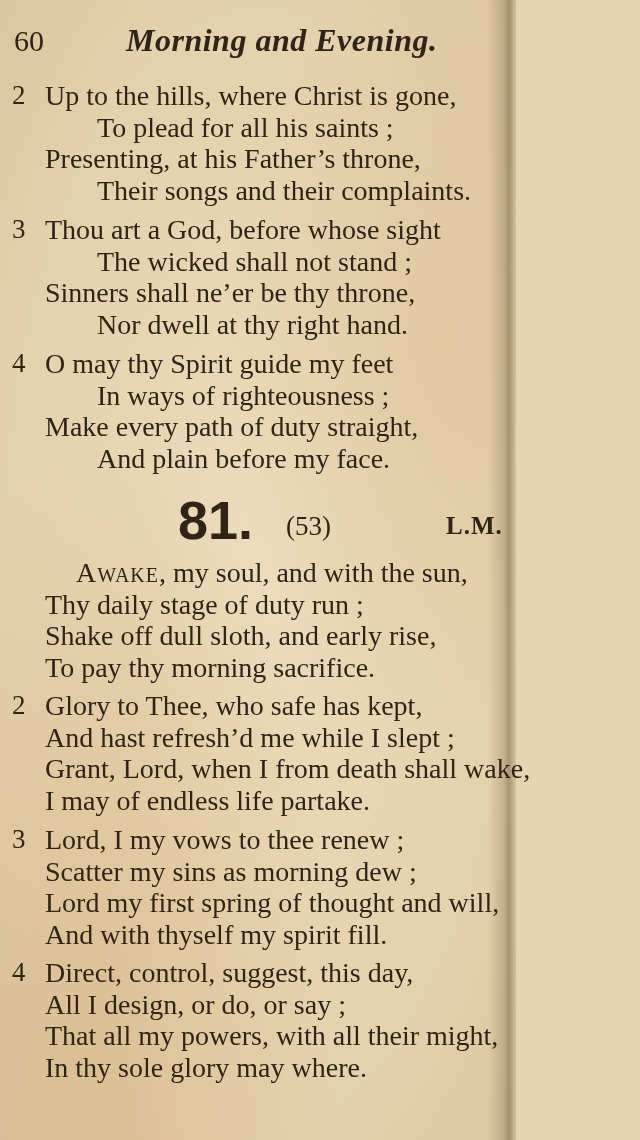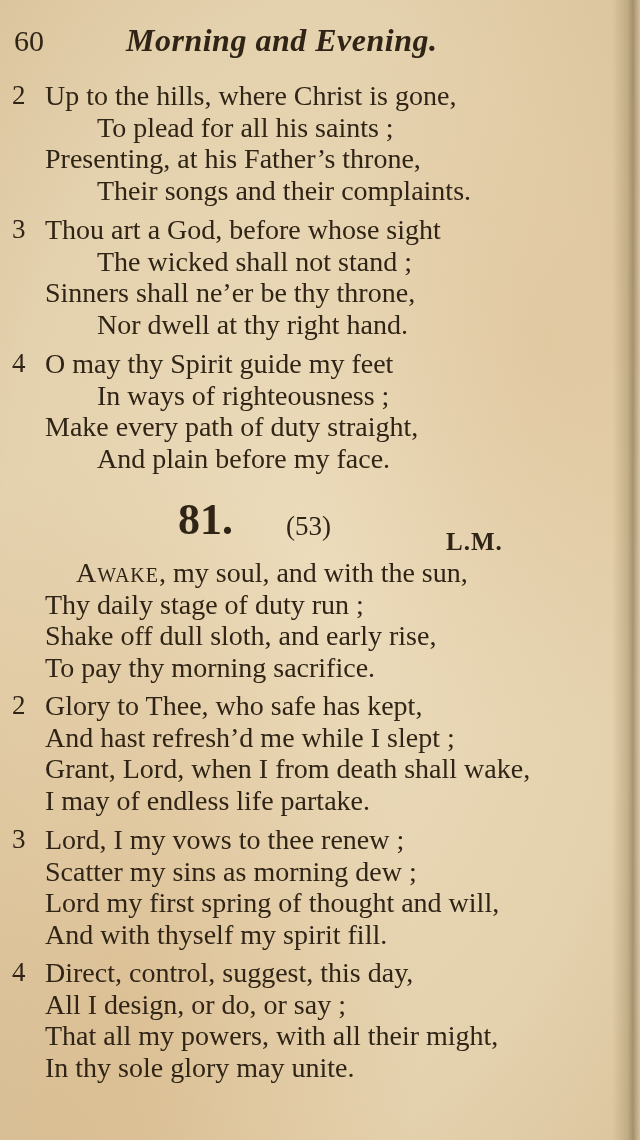--- a/index.html
+++ b/index.html
@@ -11,21 +11,21 @@
       height: 1140px;
       overflow: hidden;
       position: relative;
       background: #e6d5b3;
       font-family: "DejaVu Serif", "Liberation Serif", serif;
       color: #2f2416;
     }
     .page {
       position: absolute;
       left: 0; top: 0;
-      width: 640px; height: 1140px;
+      width: 516px; height: 1140px;
       background:
         radial-gradient(ellipse at 20% 90%, rgba(205,160,105,0.35) 0%, rgba(205,160,105,0) 40%),
         radial-gradient(ellipse at 85% 30%, rgba(210,170,120,0.25) 0%, rgba(210,170,120,0) 35%),
         radial-gradient(ellipse at 50% 50%, #ecdcbc 0%, #e4d1ad 70%, #dbc59e 100%);
     }
     .binding-shadow {
       position: absolute;
       right: 0; top: 0;
       width: 28px; height: 1140px;
       background: linear-gradient(to right, rgba(190,170,130,0) 0%, rgba(160,140,100,0.45) 55%, rgba(120,100,70,0.55) 75%, rgba(200,185,150,0.4) 100%);
@@ -81,37 +81,37 @@
       position: absolute;
       top: 490px;
       left: 0;
       width: 640px;
       height: 60px;
     }
     .hymn-number {
       position: absolute;
       left: 178px;
       top: 0;
-      font-family: Liberation Serif, serif;
+      font-family: Liberation Sans, sans-serif;
       font-weight: bold;
-      font-size: 44px;
+      font-size: 54px;
       line-height: 60px;
     }
     .hymn-alt {
       position: absolute;
       left: 286px;
       top: 16px;
       font-family: "Liberation Serif", serif;
       font-size: 27px;
       line-height: 40px;
     }
     .hymn-meter {
       position: absolute;
       left: 446px;
-      top: 32px;
+      top: 16px;
       font-family: "Liberation Serif", serif;
       font-weight: bold;
       font-size: 25px;
       line-height: 40px;
       letter-spacing: 1px;
     }
     .small-caps {
       font-variant: small-caps;
       letter-spacing: 1px;
       margin-left: 31px;
@@ -234,16 +234,16 @@
       <span class="verse-num">4</span>
       <span class="text indent-0">Direct, control, suggest, this day,</span>
     </div>
     <div class="line">
       <span class="text indent-0">All I design, or do, or say ;</span>
     </div>
     <div class="line">
       <span class="text indent-0">That all my powers, with all their might,</span>
     </div>
     <div class="line">
-      <span class="text indent-0">In thy sole glory may unite.</span>
+      <span class="text indent-0">In thy sole glory may where.</span>
     </div>
   </div>
 </div>
 
 </body></html>

